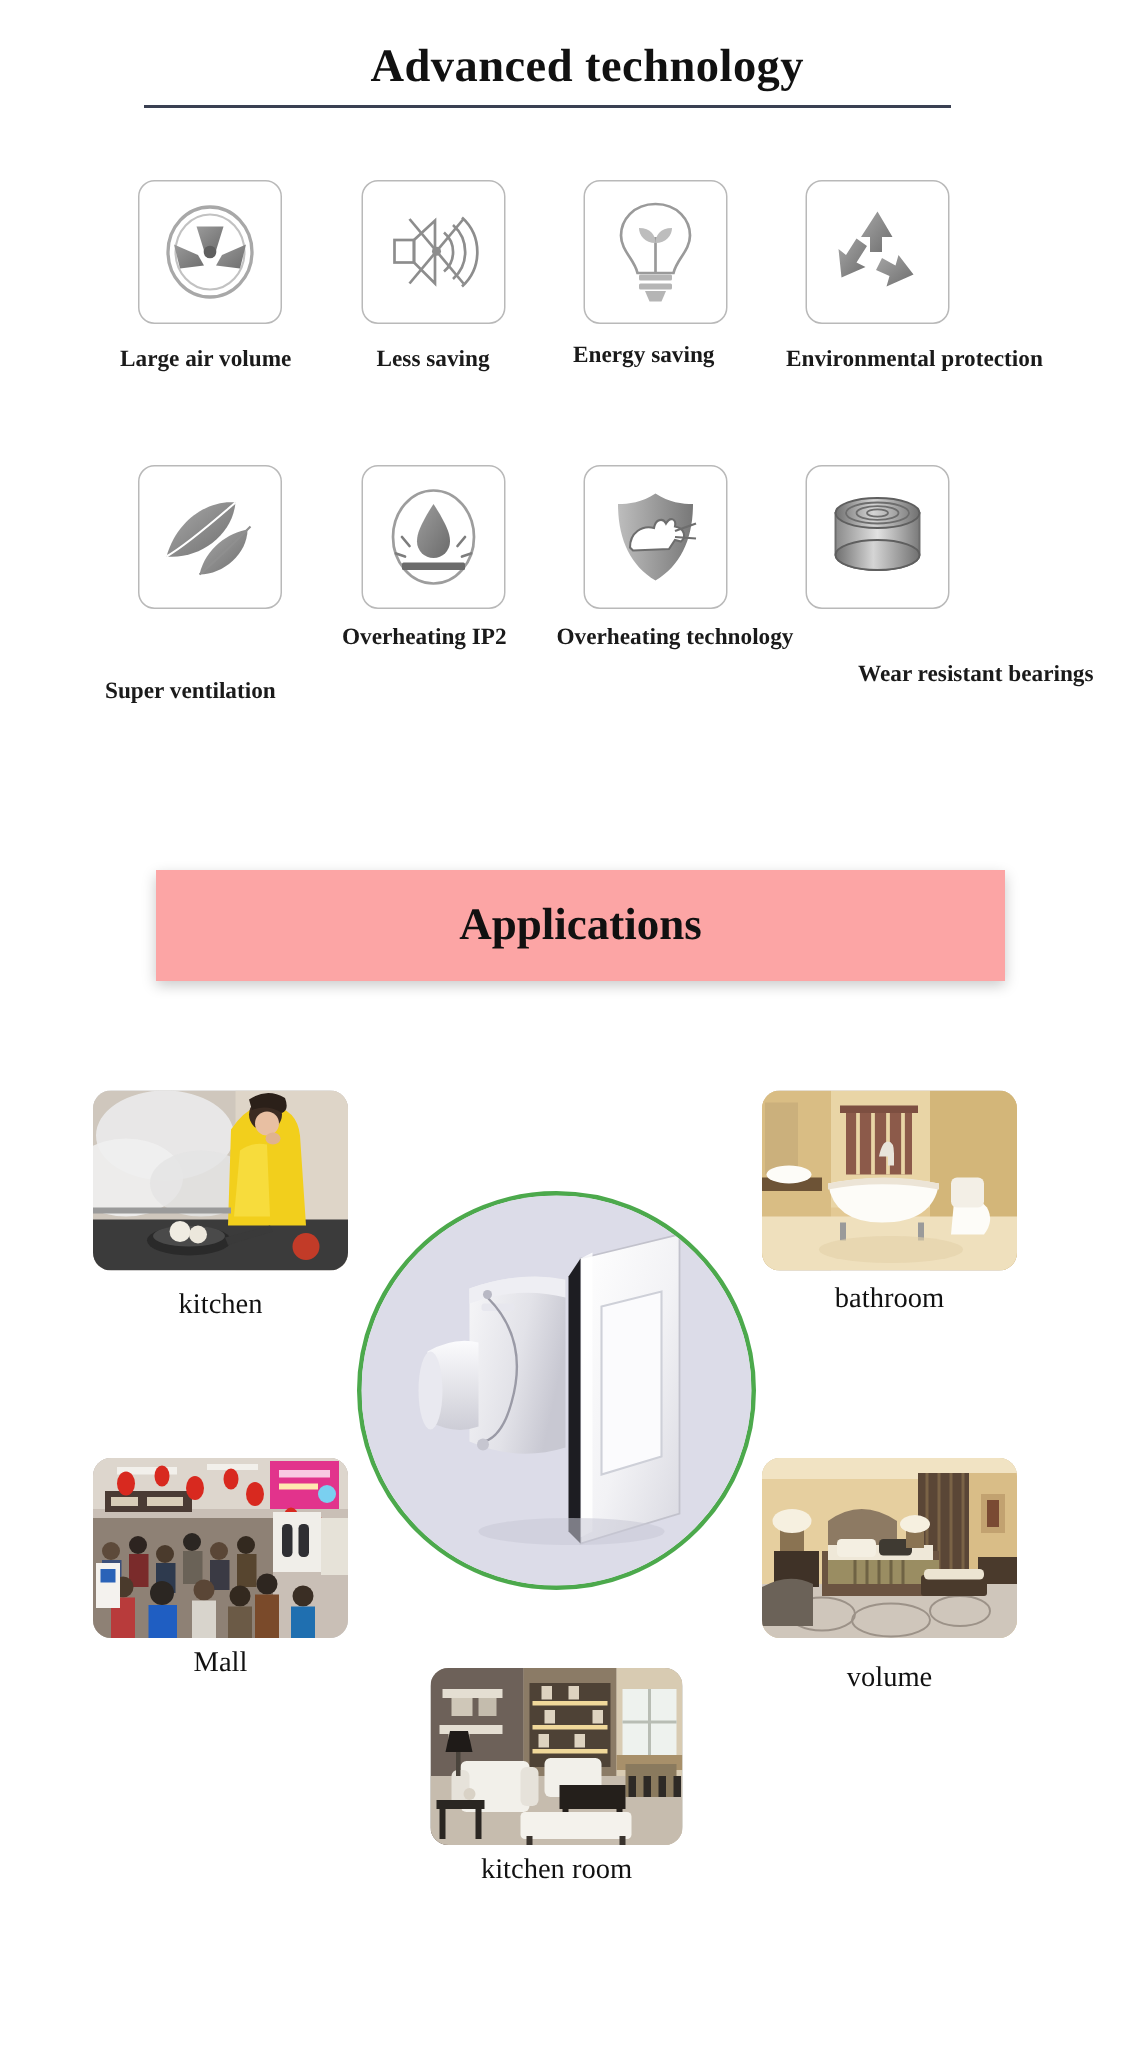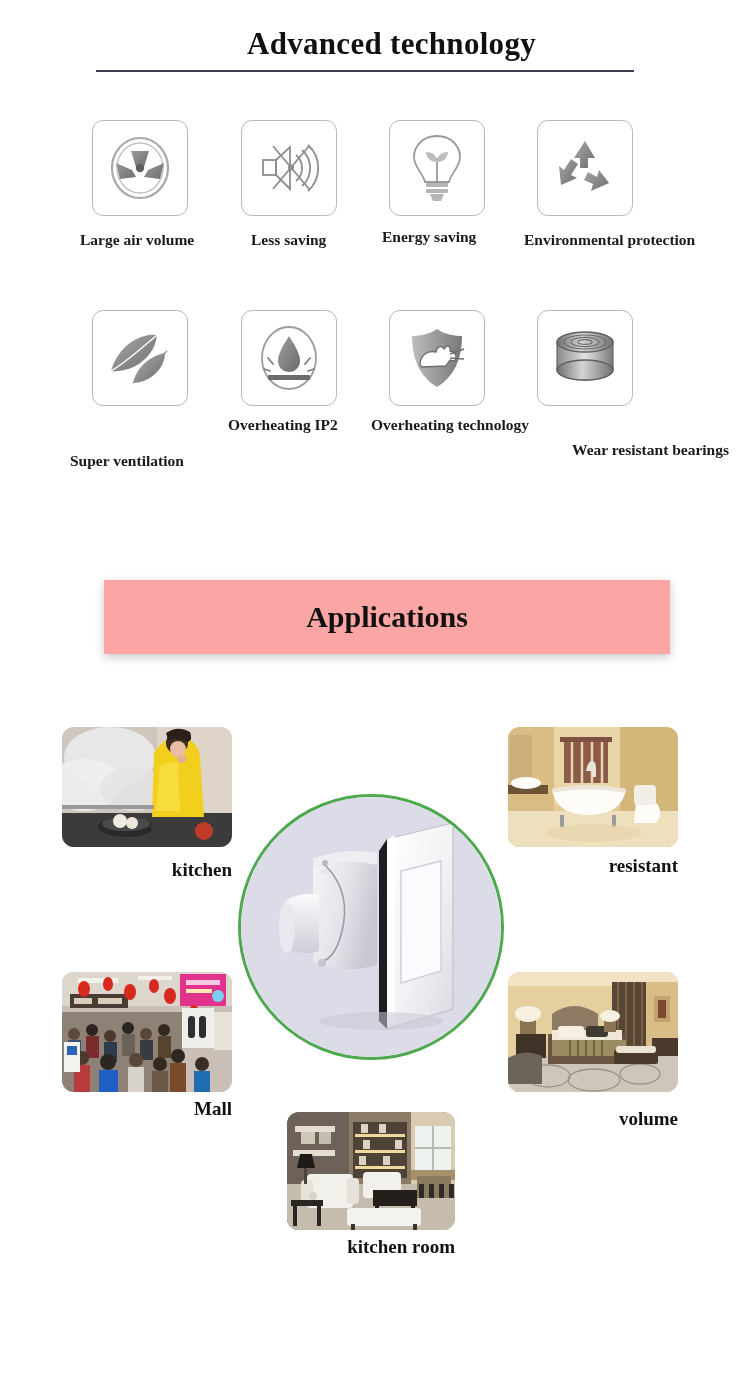--- a/index.html
+++ b/index.html
@@ -69,23 +69,23 @@
   .photo {
     position: absolute;
     border-radius: 12px;
     overflow: hidden;
     background: #cfcfcf;
   }
   .photo-label {
     position: absolute;
     white-space: nowrap;
     font-size: 19px;
-    font-weight: 700;
+    font-weight: 400;
     color: #111111;
-    text-align: right;
+    text-align: center;
   }
 
   .center-circle {
     position: absolute;
     left: 238px; top: 794px;
     width: 266px; height: 266px;
     border-radius: 50%;
     background: #dcdce8;
     border: 3px solid #4ca94c;
     box-shadow: 0 0 0 3px #ffffff inset;
@@ -312,21 +312,21 @@
       <path d="M44 62 q4 26 36 26 q34 0 38 -26 q-38 -7 -74 0 z" fill="#fdfcf8"></path>
       <path d="M44 62 q38 -8 74 0 l0 4 q-38 -7 -74 0 z" fill="#ece4d6"></path>
       <rect x="52" y="88" width="4" height="12" fill="#9a9a9a"></rect>
       <rect x="104" y="88" width="4" height="12" fill="#9a9a9a"></rect>
       <path d="M78 44 q2 -10 6 -10 q4 0 4 8 l0 8 l-4 0 l0 -6 z" fill="#e8e4da"></path>
       <path d="M128 74 q16 -4 22 4 q5 9 -2 18 l-22 0 z" fill="#fdfcf8"></path>
       <rect x="126" y="58" width="22" height="20" rx="4" fill="#f3efe6"></rect>
       <ellipse cx="86" cy="106" rx="48" ry="9" fill="#e2d0a8" opacity="0.6"></ellipse>
     </svg>
   </div>
-  <div class="photo-label" style="left:508px; top:855px; width:170px;">resistant</div>
+  <div class="photo-label" style="left:508px; top:855px; width:170px;">bathroom</div>
 
   <div class="photo" style="left:62px; top:972px; width:170px; height:120px;">
     <svg width="170" height="120" viewBox="0 0 170 120">
       <rect width="170" height="120" fill="#c9bfb6"></rect>
       <rect x="0" y="0" width="170" height="34" fill="#ddd6cd"></rect>
       <rect x="16" y="6" width="40" height="5" fill="#f2f0eb"></rect>
       <rect x="76" y="4" width="34" height="4" fill="#f2f0eb"></rect>
       <rect x="118" y="2" width="46" height="32" fill="#e2338c"></rect>
       <rect x="124" y="8" width="34" height="5" fill="#f9c8e2"></rect>
       <rect x="124" y="17" width="26" height="4" fill="#ffe9b0"></rect>

